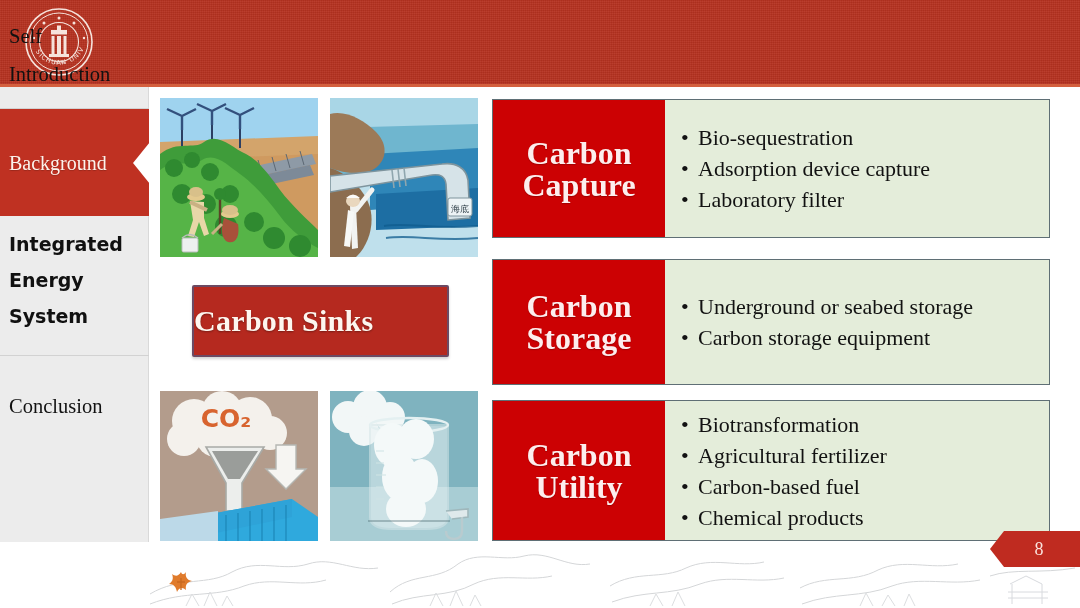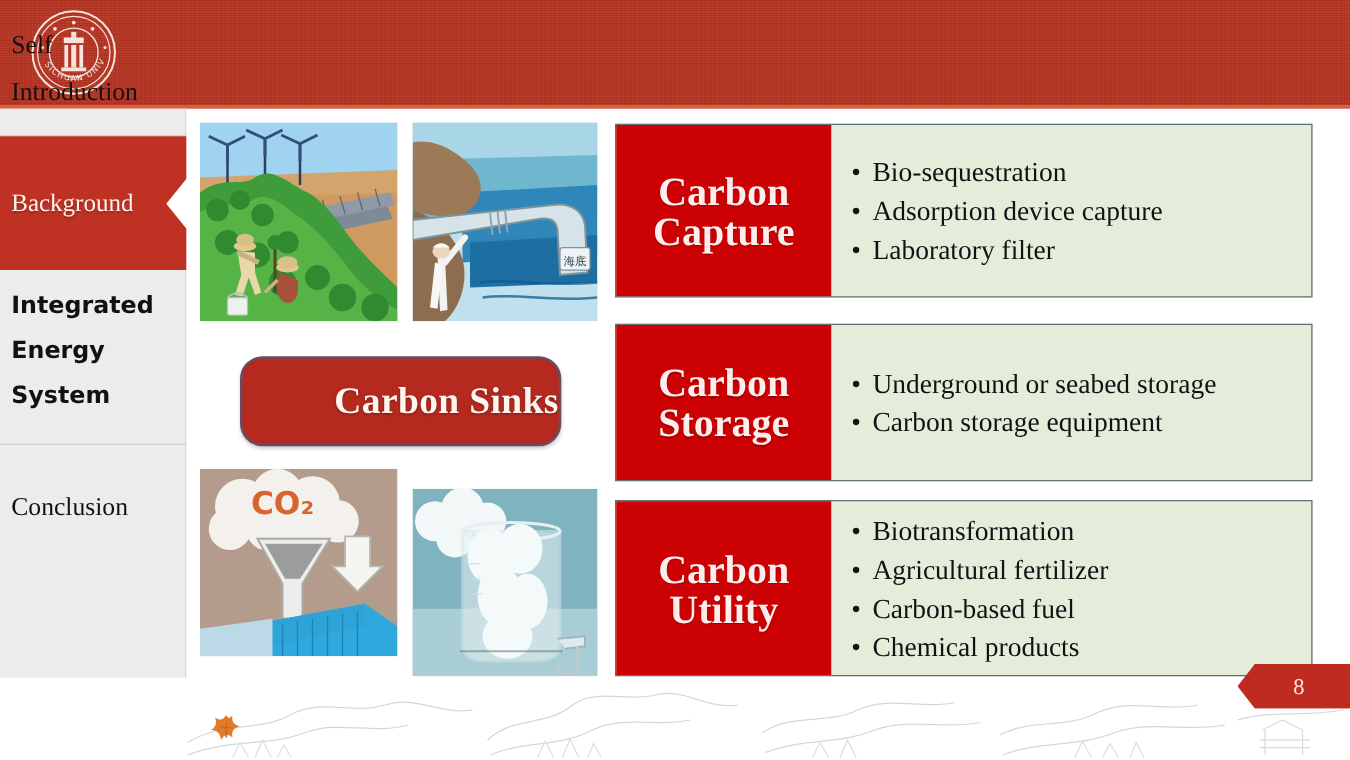--- a/index.html
+++ b/index.html
@@ -65,22 +65,22 @@
   .side-edge{position:absolute;left:148px;top:87px;width:1px;height:521px;background:#d9d9d9;}
 
   
   .pic{position:absolute;overflow:hidden;background:#dfe6ea;}
   .pic svg{display:block;width:100%;height:100%;}
 
   
   .sinks-box{
     position:absolute;left:192px;top:285px;width:253px;height:68px;
     background:#b5291f;
-    border:2px solid #6b4a63;border-radius:18px;
-    display:flex;align-items:center;justify-content:flex-end;
+    border:2px solid #6b4a63;border-radius:2px;
+    display:flex;align-items:center;justify-content:flex-start;
     box-shadow:0 2px 3px rgba(0,0,0,.18);
   }
   .sinks-text{
     color:#fdf6ef;font-size:30px;font-weight:700;
     font-family:"Liberation Serif", serif;letter-spacing:.3px;
     text-shadow:0 1px 2px rgba(0,0,0,.35);
   }
 
   
   .card{
@@ -293,21 +293,21 @@
       <g>
         <path d="M20 108 L26 108 L28 150 L22 151 Z" fill="#f2f3f1"></path>
         <path d="M18 112 L14 148 L20 149 L24 114 Z" fill="#f7f8f6"></path>
         <path d="M26 112 L42 92" stroke="#f2f3f1" stroke-width="5" stroke-linecap="round"></path>
         <ellipse cx="23" cy="103" rx="7" ry="6" fill="#e9d7be"></ellipse>
         <path d="M16 100 q7 -7 14 0 z" fill="#fbfbfa"></path>
       </g>
     </svg>
   </div>
 
-  <div class="pic" style="left:160px;top:375px;width:158px;height:150px;">
+  <div class="pic" style="left:160px;top:391px;width:158px;height:150px;">
     <svg viewBox="0 0 158 150" preserveAspectRatio="none">
       <rect width="158" height="150" fill="#b39c8c"></rect>
 
       <g fill="#f4f1ec">
         <circle cx="34" cy="30" r="22"></circle>
           <circle cx="62" cy="20" r="20"></circle>
           <circle cx="90" cy="28" r="22"></circle>
         <circle cx="110" cy="42" r="17"></circle>
           <circle cx="24" cy="48" r="17"></circle>
           <circle cx="56" cy="46" r="20"></circle>

